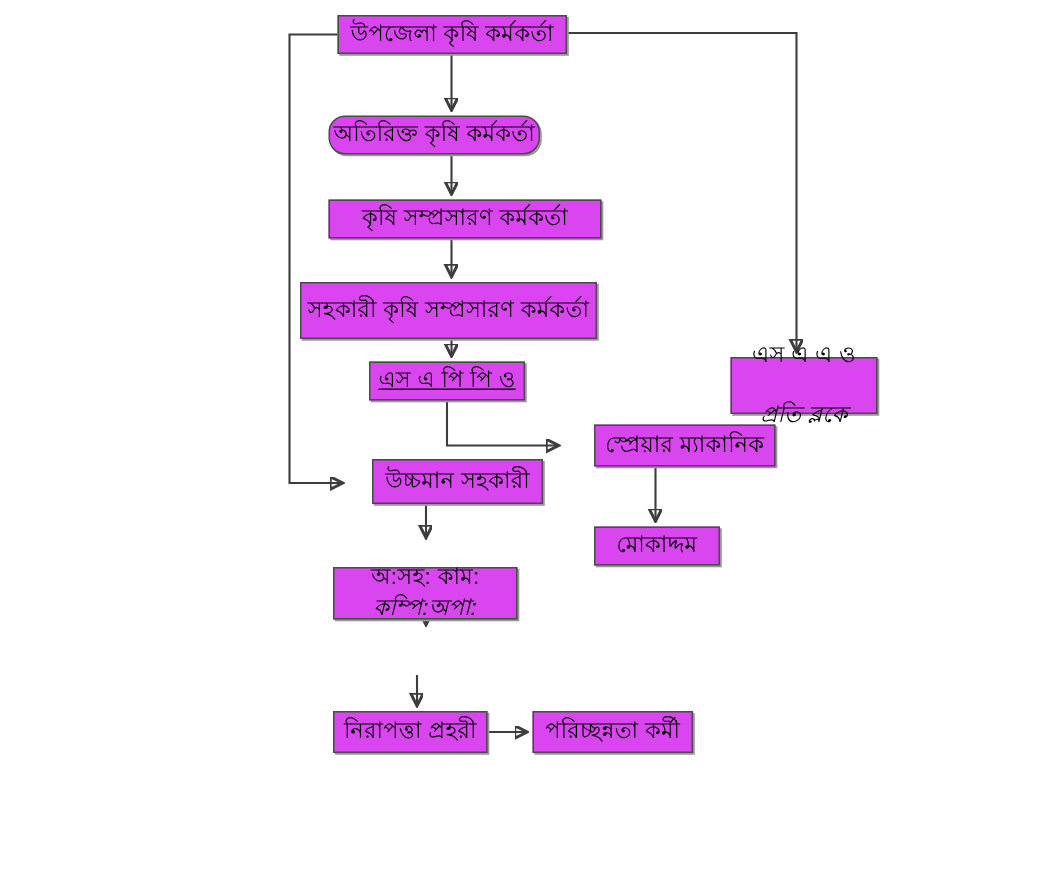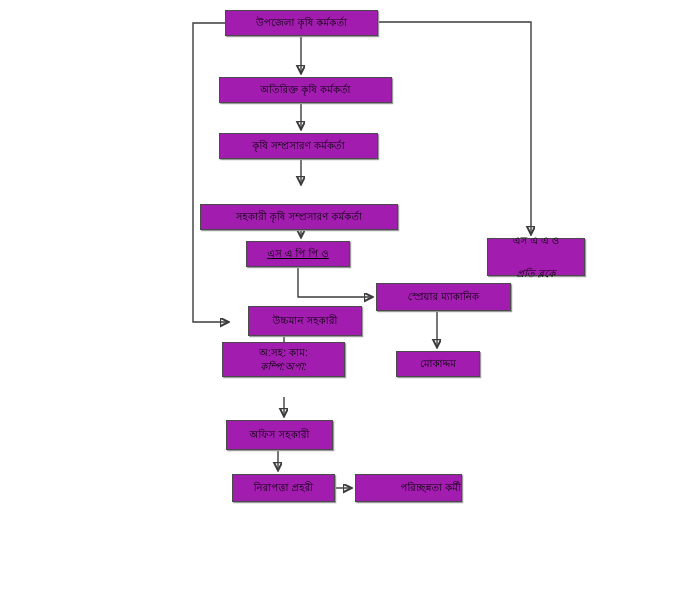--- a/index.html
+++ b/index.html
@@ -14,29 +14,29 @@
     position: relative;
     width: 696px;
     height: 589px;
     background: #ffffff;
     overflow: hidden;
   }
   .org-box {
     position: absolute;
     box-sizing: border-box;
     border: 1px solid #4a4a4a;
-    background: #a21caf;
+    background: #d946ef;
     display: flex;
     flex-direction: column;
     align-items: center;
     justify-content: center;
     text-align: center;
     color: #000000;
     font-family: "Liberation Sans", sans-serif;
-    font-size: 10px;
+    font-size: 15px;
     line-height: 1.35;
     letter-spacing: 0.2px;
     z-index: 5;
     box-shadow: 1.2px 1.2px 0 0 #9a9a9a;
   }
   .org-box .line2 {
     display: block;
     font-style: italic;
   }
   svg.edge-layer {
@@ -89,63 +89,60 @@
 
     <line x1="278" y1="450" x2="278" y2="470" marker-end="url(#arrowhead)"></line>
 
     <line x1="325" y1="488" x2="351" y2="488" marker-end="url(#arrowhead)"></line>
   </svg>
 
   <div class="org-box" style="left:225px; top:10px; width:153px; height:26px;">
     <span>উপজেলা কৃষি কর্মকর্তা</span>
   </div>
 
-  <div class="org-box" style="left:219px; top:77px; width:173px; height:26px;">
+  <div class="org-box" style="left:219px; top:77px; width:141px; height:26px;border-radius:11px;">
     <span>অতিরিক্ত কৃষি কর্মকর্তা</span>
   </div>
 
-  <div class="org-box" style="left:219px; top:133px; width:159px; height:26px;">
+  <div class="org-box" style="left:219px; top:133px; width:182px; height:26px;">
     <span>কৃষি সম্প্রসারণ কর্মকর্তা</span>
   </div>
 
-  <div class="org-box" style="left:200px; top:204px; width:198px; height:26px;">
+  <div class="org-box" style="left:200px; top:188px; width:198px; height:38px;">
     <span>সহকারী কৃষি সম্প্রসারণ কর্মকর্তা</span>
   </div>
 
   <div class="org-box" style="left:246px; top:241px; width:104px; height:26px;text-decoration:underline;">
     <span>এস এ পি পি ও</span>
   </div>
 
   <div class="org-box" style="left:487px; top:238px; width:98px; height:38px;gap:20px;">
     <span>এস এ এ ও</span>
     <span class="line2">প্রতি ব্লকে</span>
   </div>
 
-  <div class="org-box" style="left:376px; top:283px; width:135px; height:28px;">
+  <div class="org-box" style="left:396px; top:283px; width:121px; height:28px;">
     <span>স্প্রেয়ার ম্যাকানিক</span>
   </div>
 
   <div class="org-box" style="left:232px; top:306px; width:114px; height:30px;margin-left:16px;">
     <span>উচ্চমান সহকারী</span>
   </div>
 
   <div class="org-box" style="left:396px; top:351px; width:84px; height:26px;text-align:right;">
     <span>মোকাদ্দম</span>
   </div>
 
-  <div class="org-box" style="left:222px; top:342px; width:123px; height:35px;">
+  <div class="org-box" style="left:222px; top:378px; width:123px; height:35px;">
     <span>অ:সহ: কাম:</span>
     <span class="line2">কম্পি:অপা:</span>
   </div>
 
-  <div class="org-box" style="left:226px; top:420px; width:107px; height:30px;">
-    <span>অফিস সহকারী</span>
-  </div>
 
-  <div class="org-box" style="left:232px; top:474px; width:103px; height:28px;">
+  <div class="org-box" style="left:222px; top:474px; width:103px; height:28px;">
     <span>নিরাপত্তা প্রহরী</span>
   </div>
 
-  <div class="org-box" style="left:355px; top:474px; width:107px; height:28px;align-items:flex-end;">
+  <div class="org-box" style="left:355px; top:474px; width:107px; height:28px;">
     <span>পরিচ্ছন্নতা কর্মী</span>
   </div>
 
 </div>
 
 </body></html>

